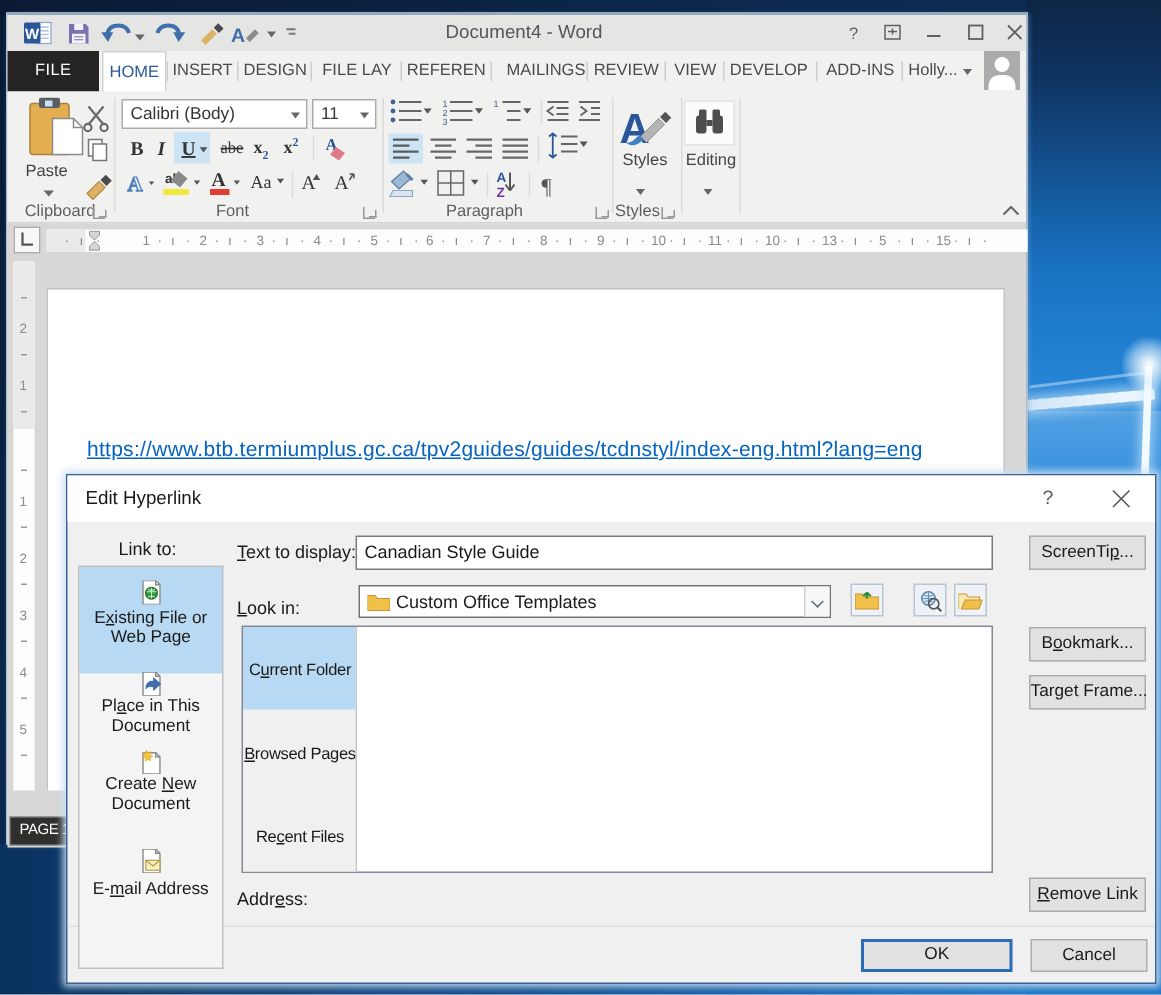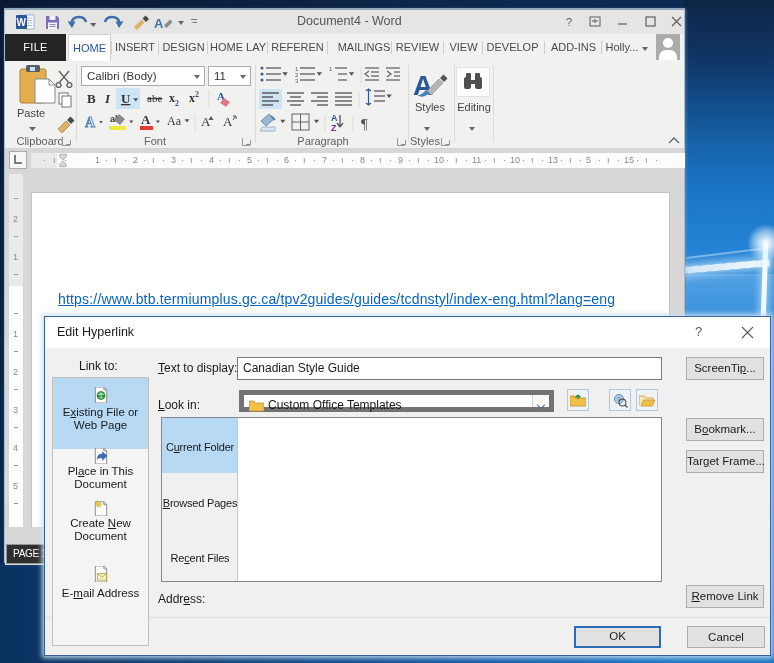--- a/index.html
+++ b/index.html
@@ -79,21 +79,21 @@
 #sidebar { position:absolute; left:7px; top:29px; width:97px; height:269px; background:#f4f4f4; border:1px solid #c0c0c0; z-index:2; }
 .sbitem { position:absolute; left:0; width:95px; text-align:center; font-size:11.5px; color:#1a1a1a; line-height:13px; }
 #sbsel { position:absolute; left:0; top:0; width:95px; height:71px; background:#b8d9f3; }
 .sbicon { position:absolute; width:16px; height:16px; }
 
 #listbox { position:absolute; left:116px; top:69px; width:501px; height:165px; background:#fff; border:1px solid #828790; }
 #listcol { position:absolute; left:0; top:0; width:76px; height:163px; background:#f0f0f0; border-right:1px solid #c8c8c8; }
 .colcell { position:absolute; left:0; width:76px; text-align:center; font-size:11px; color:#1a1a1a; white-space:nowrap; letter-spacing:-0.2px; }
 #cellsel { position:absolute; left:0; top:0; width:75px; height:55px; background:#b8d9f3; }
 
-.combo { position:absolute; background:#fff; border:5px solid #737373; }
+.combo { position:absolute; background:#fff; border:1px solid #737373; }
 .combo .arr { position:absolute; right:0; top:0; bottom:0; width:17px; background:#f8f8f8; border-left:1px solid #d0d0d0; }
 .chev { position:absolute; width:6px; height:6px; border-left:1.3px solid #4d6b84; border-bottom:1.3px solid #4d6b84; transform:rotate(-45deg); }
 #sepline { position:absolute; left:0px; top:300px; width:725px; height:1px; background:#dfdfdf; }
 </style>
 </head>
 <body>
 <div id="root">
   <div id="dsk-main"></div>
   <div id="dsk-top"></div>
   <div id="dsk-bottom"></div>
@@ -147,21 +147,21 @@
         <line x1="55" y1="10" x2="64" y2="10" stroke="#5f5f5f" stroke-width="1.2"></line>
         <rect x="83" y="3" width="9" height="9" fill="none" stroke="#5f5f5f" stroke-width="1.2"></rect>
         <path d="M 109 3 l 9 9 M 118 3 l -9 9" stroke="#5f5f5f" stroke-width="1.2"></path>
       </svg>
     </div>
     <div id="tabrow">
       <div id="filetab">FILE</div>
       <div id="hometab">HOME</div>
       <div class="tab" style="left:107px;width:46px;">INSERT</div>
       <div class="tab" style="left:154px;width:49px;">DESIGN</div>
-      <div class="tab" style="left:203px;width:60px;">HOME LAY</div>
+      <div class="tab" style="left:203px;width:60px;">FILE LAY</div>
       <div class="tab" style="left:263px;width:59px;">REFEREN</div>
       <div class="tab" style="left:329px;width:60px;">MAILINGS</div>
       <div class="tab" style="left:387px;width:51px;">REVIEW</div>
       <div class="tab" style="left:439px;width:39px;">VIEW</div>
       <div class="tab" style="left:478px;width:59px;">DEVELOP</div>
       <div class="tab" style="left:541px;width:55px;">ADD-INS</div>
       <div class="tab" style="left:597px;width:50px;">Holly... <span class="dda" style="margin-left:1px;"></span></div>
       <div class="tabsep" style="left:106px;"></div>
       <div class="tabsep" style="left:153px;"></div>
       <div class="tabsep" style="left:202px;"></div>
@@ -577,17 +577,17 @@
         </div>
       </div>
 
       <div class="btn" style="left:641px;top:70px;width:78px;height:23px;line-height:21px;">B<u>o</u>okmark...</div>
       <div class="btn" style="left:641px;top:102px;width:78px;height:23px;line-height:21px;">Tar<u>g</u>et Frame...</div>
 
       <div class="lbl" style="left:113px;top:244px;">Addr<u>e</u>ss:</div>
       <div class="btn" style="left:641px;top:237px;width:78px;height:23px;line-height:21px;"><u>R</u>emove Link</div>
 
       <div id="sepline" style="top:269px;"></div>
-      <div class="btn" style="left:529px;top:278px;width:87px;height:22px;line-height:17px;border:2px solid #2b6cb5;">OK</div>
+      <div class="btn" style="left:529px;top:278px;width:101px;height:22px;line-height:17px;border:2px solid #2b6cb5;">OK</div>
       <div class="btn" style="left:642px;top:278px;width:78px;height:22px;line-height:20px;">Cancel</div>
     </div>
   </div>
 </div>
 
 </body></html>

